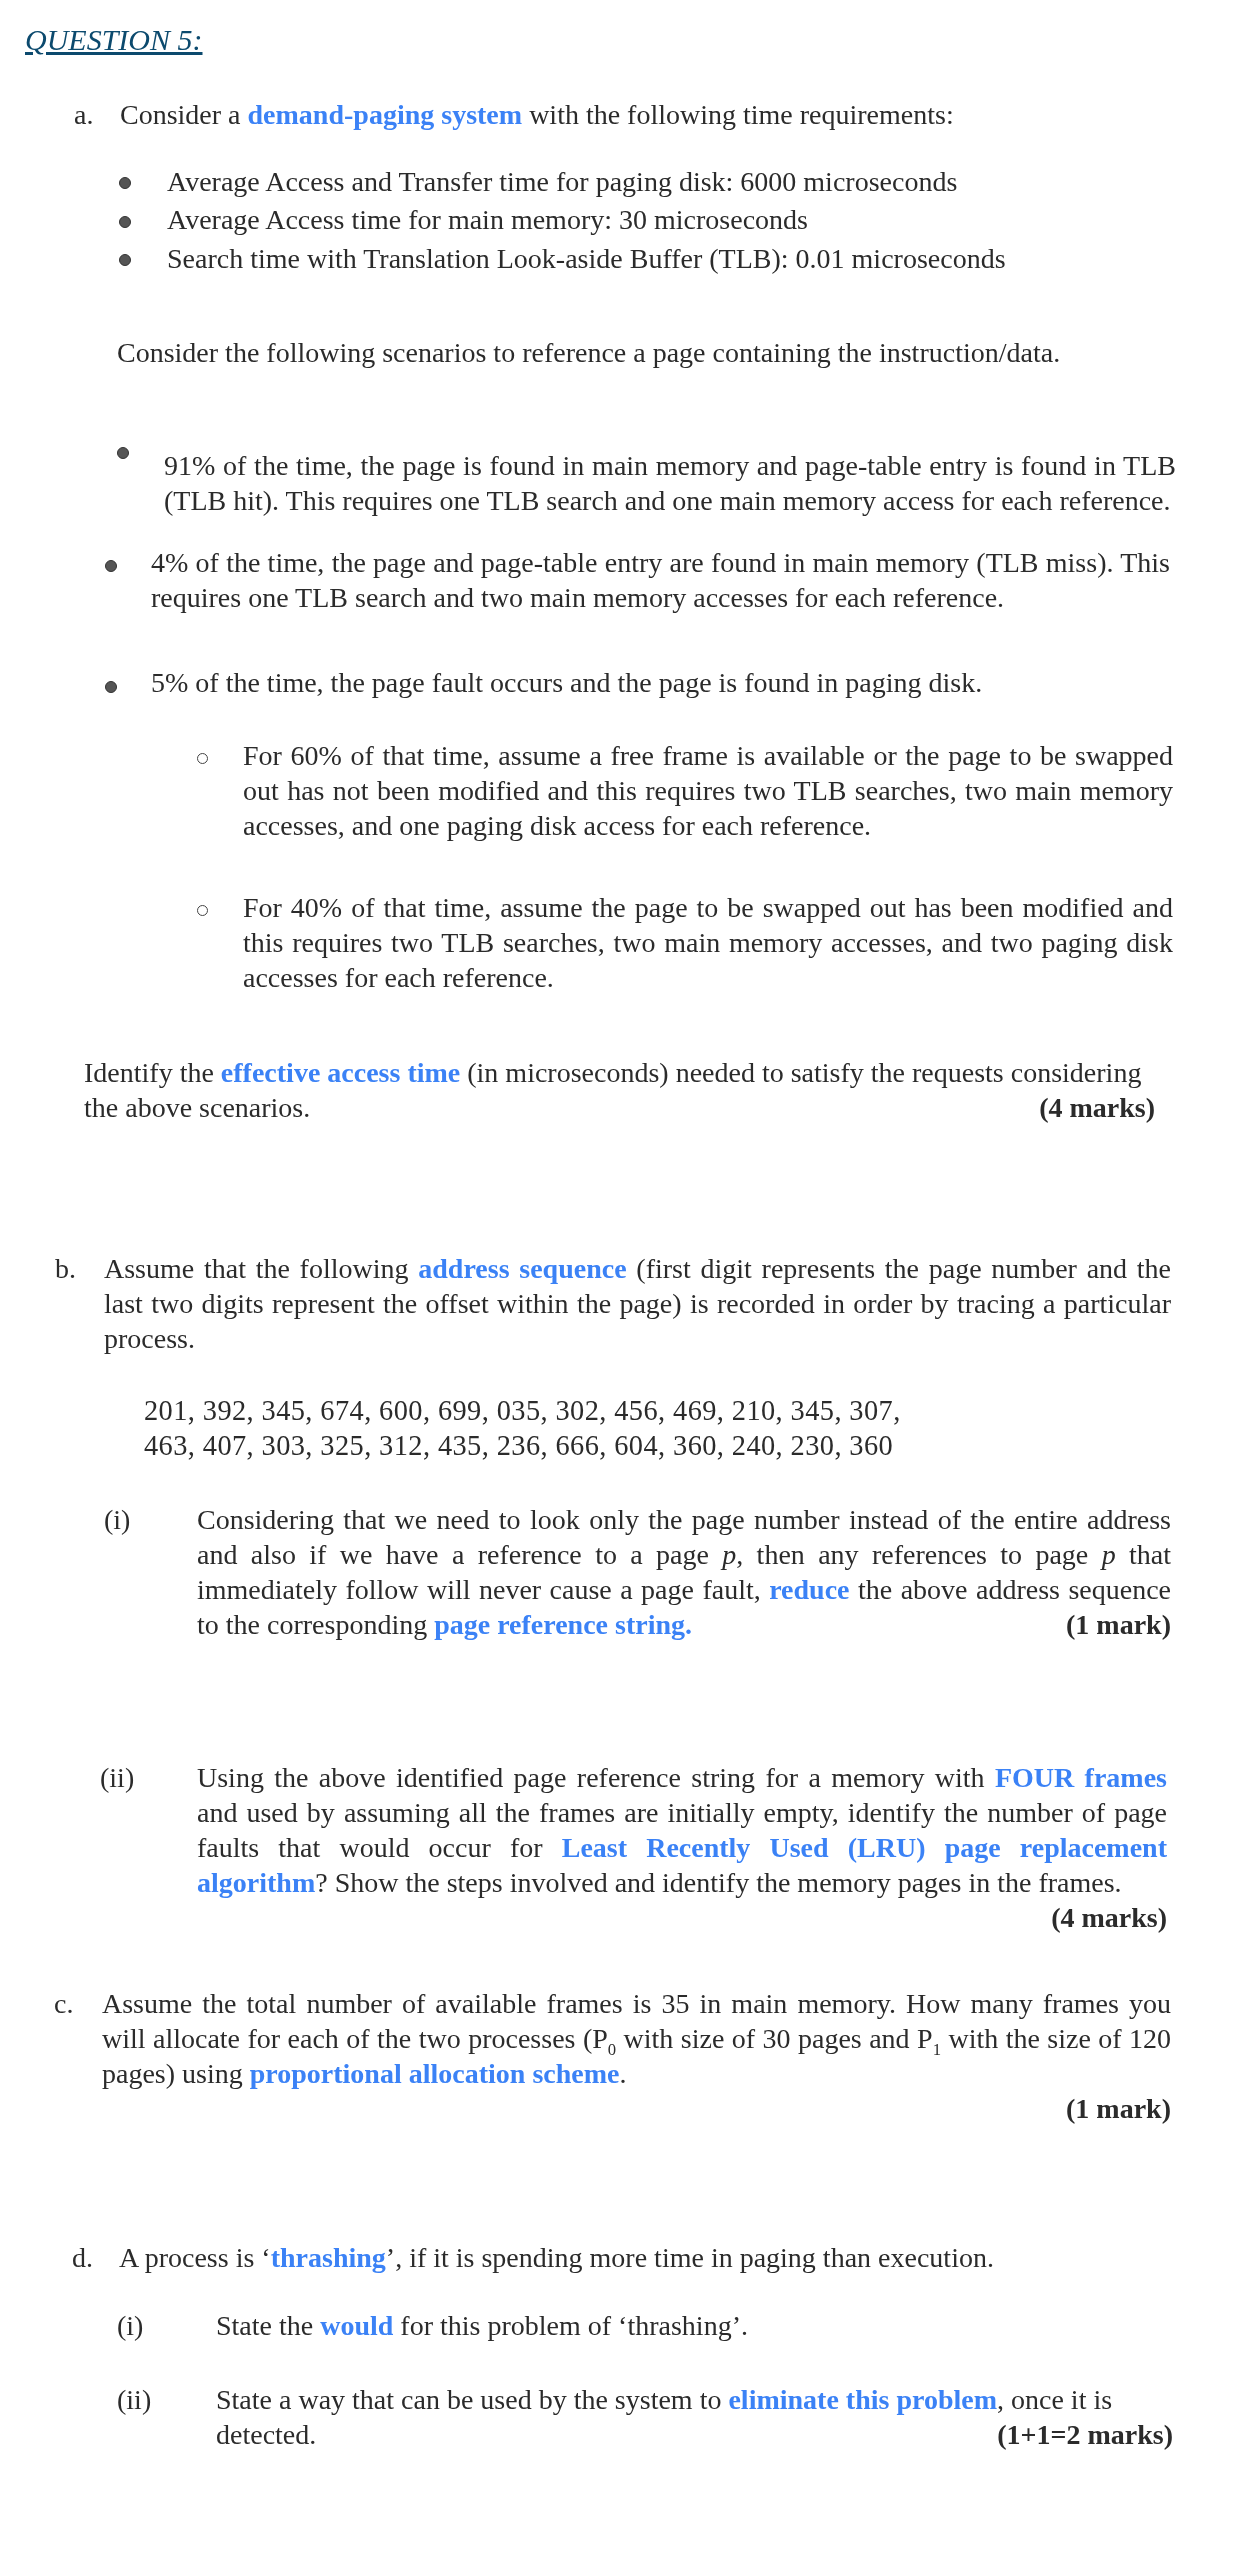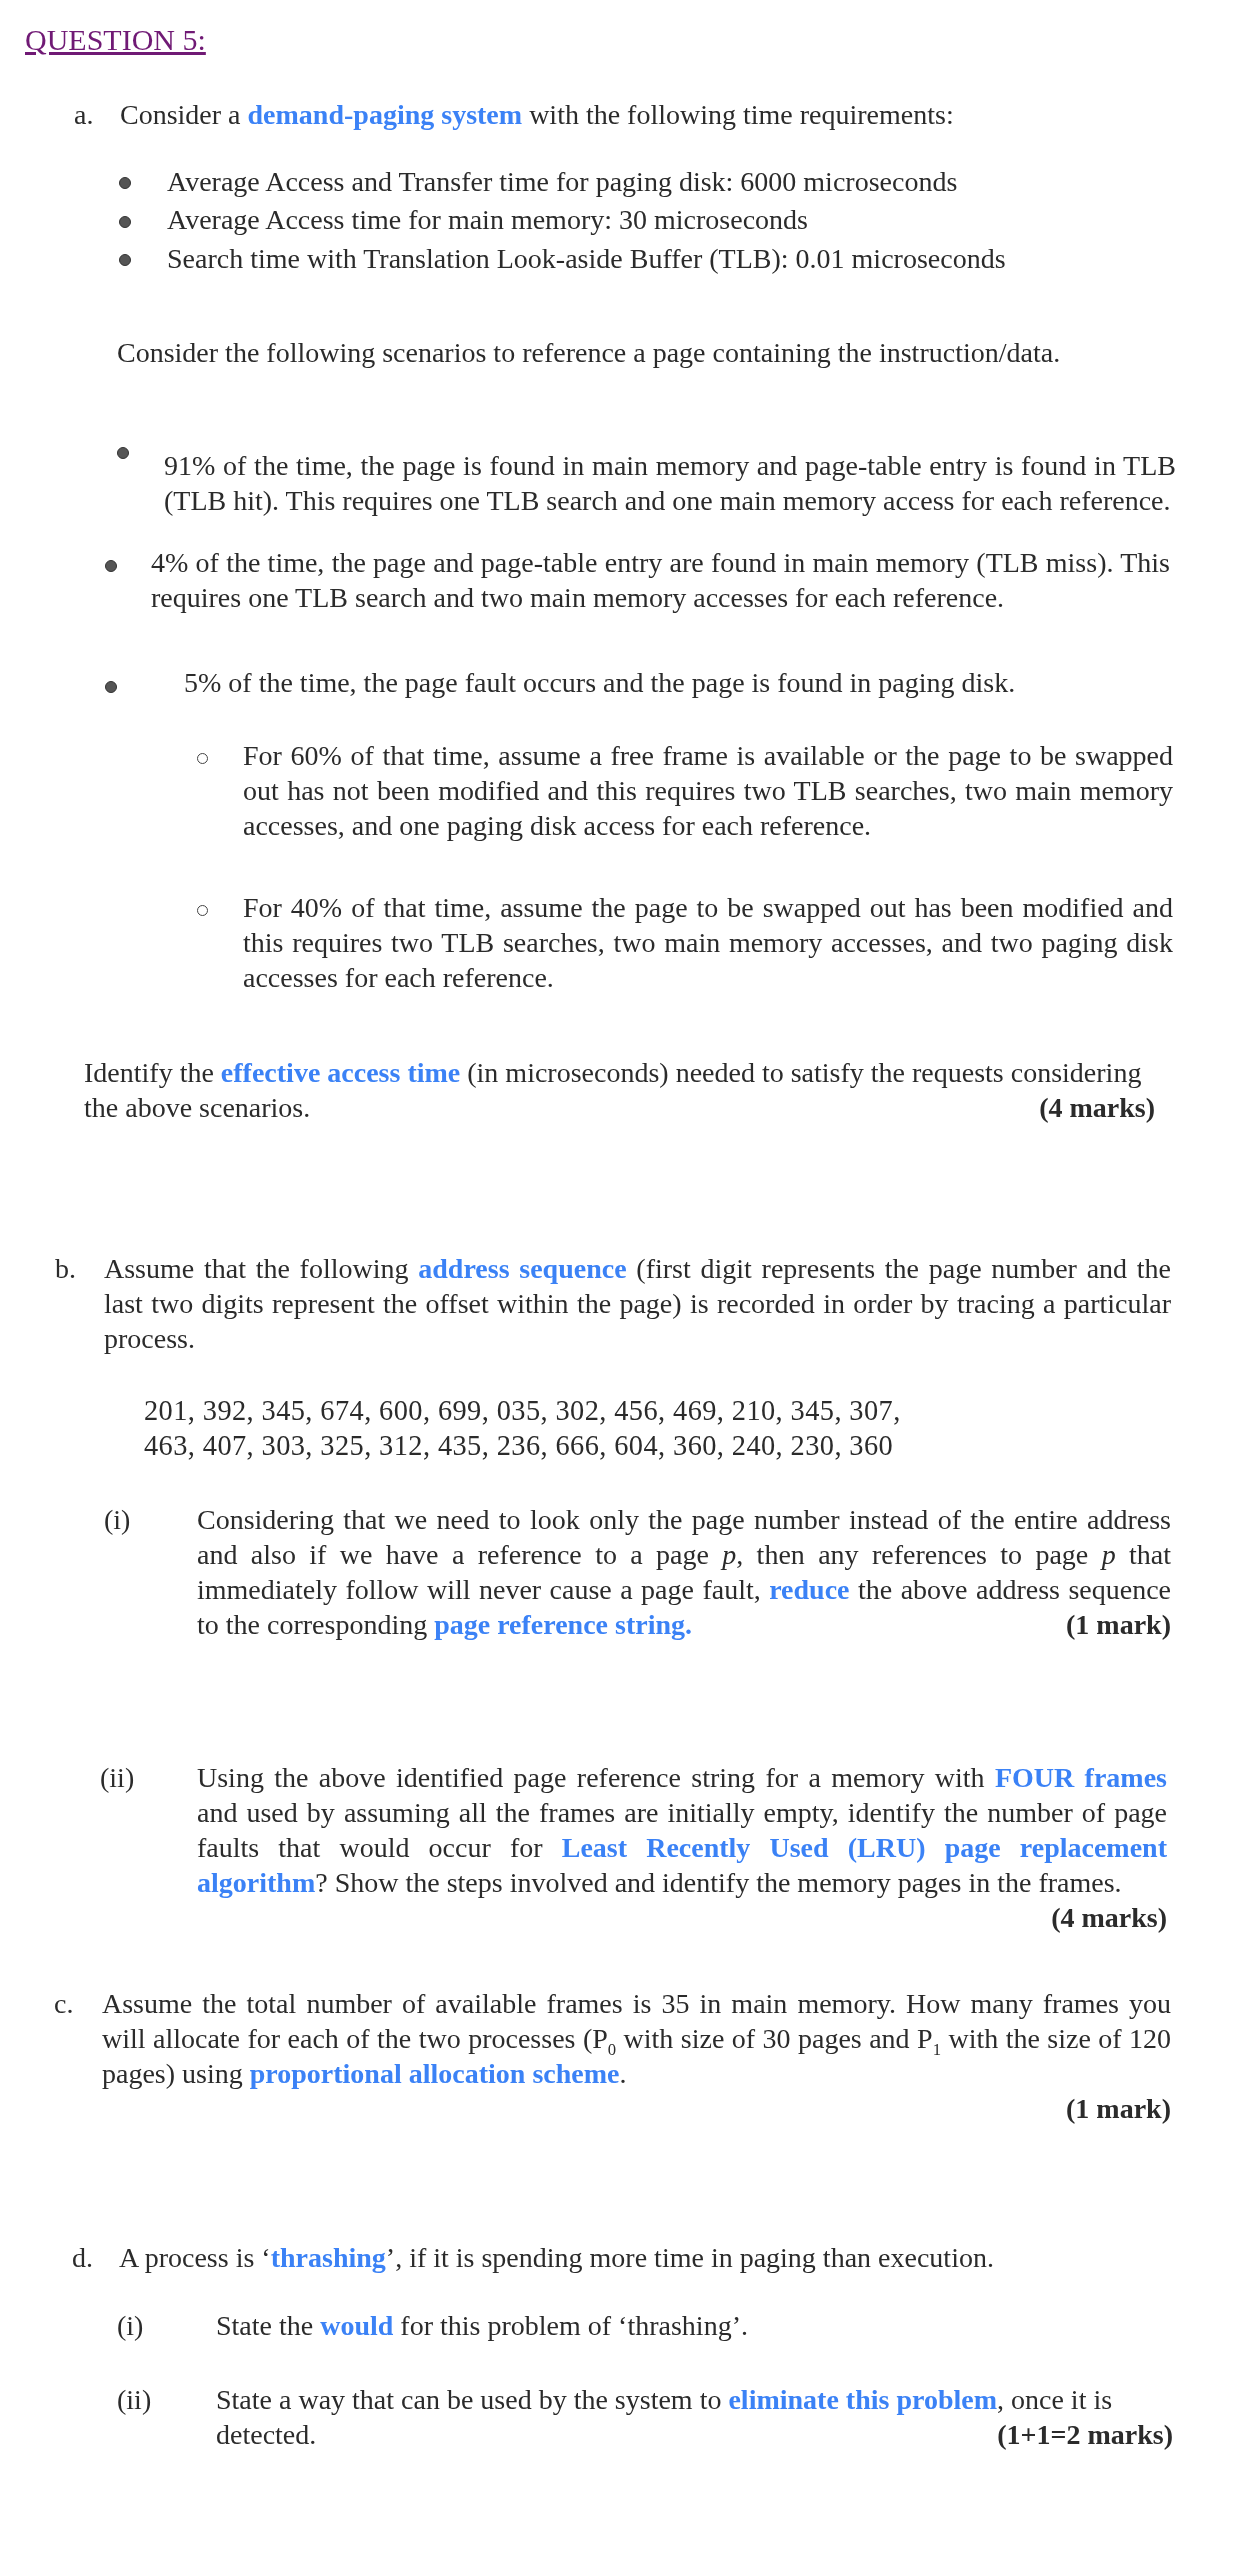--- a/index.html
+++ b/index.html
@@ -6,22 +6,22 @@
   body {
     width: 1238px; height: 2576px; position: relative; overflow: hidden;
     font-family: "Liberation Serif", "DejaVu Serif", serif;
     color: #2b2b2b;
     font-size: 28px;
     line-height: 35px;
   }
   .abs { position: absolute; }
   .title {
     left: 25px; top: 22px;
-    text-decoration: underline;
-    font-size: 30px; color: #701a75;
+    font-style: italic; text-decoration: underline;
+    font-size: 30px; color: #0c4a6e;
   }
   b, .bold { font-weight: bold; color: #3b82f6; }
   .justify { text-align: justify; text-align-last: left; }
   .marks { float: right; font-weight: bold; }
   .marks-right { text-align: right; font-weight: bold; }
   .bullet-dot {
     position: absolute; width: 10px; height: 10px; border-radius: 50%;
     background: #555; border: 0.8px solid #333;
   }
   .bullet-circle {
@@ -50,21 +50,21 @@
   <div class="bullet-dot" style="left:119px;top:254px;"></div>
   <div class="abs" style="left:167px;top:241px;">Search time with Translation Look-aside Buffer (TLB): 0.01 microseconds</div>
 
   <div class="abs justify" style="left:117px;top:335px;width:1062px;">Consider the following scenarios to reference a page containing the instruction/data.</div>
 
   <div class="bullet-dot" style="left:117px;top:447px;"></div>
   <div class="abs justify" style="left:164px;top:448px;width:1012px;">91% of the time, the page is found in main memory and page-table entry is found in TLB (TLB hit). This requires one TLB search and one main memory access for each reference.</div>
   <div class="bullet-dot" style="left:105px;top:560px;"></div>
   <div class="abs justify" style="left:151px;top:545px;width:1019px;">4% of the time, the page and page-table entry are found in main memory (TLB miss). This requires one TLB search and two main memory accesses for each reference.</div>
   <div class="bullet-dot" style="left:105px;top:681px;"></div>
-  <div class="abs" style="left:151px;top:665px;width:1020px;margin-left:33px;">5% of the time, the page fault occurs and the page is found in paging disk.</div>
+  <div class="abs" style="left:151px;top:665px;width:1020px;">5% of the time, the page fault occurs and the page is found in paging disk.</div>
 
   <div class="bullet-circle" style="left:197px;top:753px;"></div>
   <div class="abs justify" style="left:243px;top:738px;width:930px;">For 60% of that time, assume a free frame is available or the page to be swapped out has not been modified and this requires two TLB searches, two main memory accesses, and one paging disk access for each reference.</div>
   <div class="bullet-circle" style="left:197px;top:905px;"></div>
   <div class="abs justify" style="left:243px;top:890px;width:930px;">For 40% of that time, assume the page to be swapped out has been modified and this requires two TLB searches, two main memory accesses, and two paging disk accesses for each reference.</div>
 
   <div class="abs" style="left:84px;top:1055px;width:1071px;">
     <span>Identify the </span><b>effective access time</b><span> (in microseconds) needed to satisfy the requests considering the above scenarios.</span>
     <span class="marks">(4 marks)</span>
   </div>

